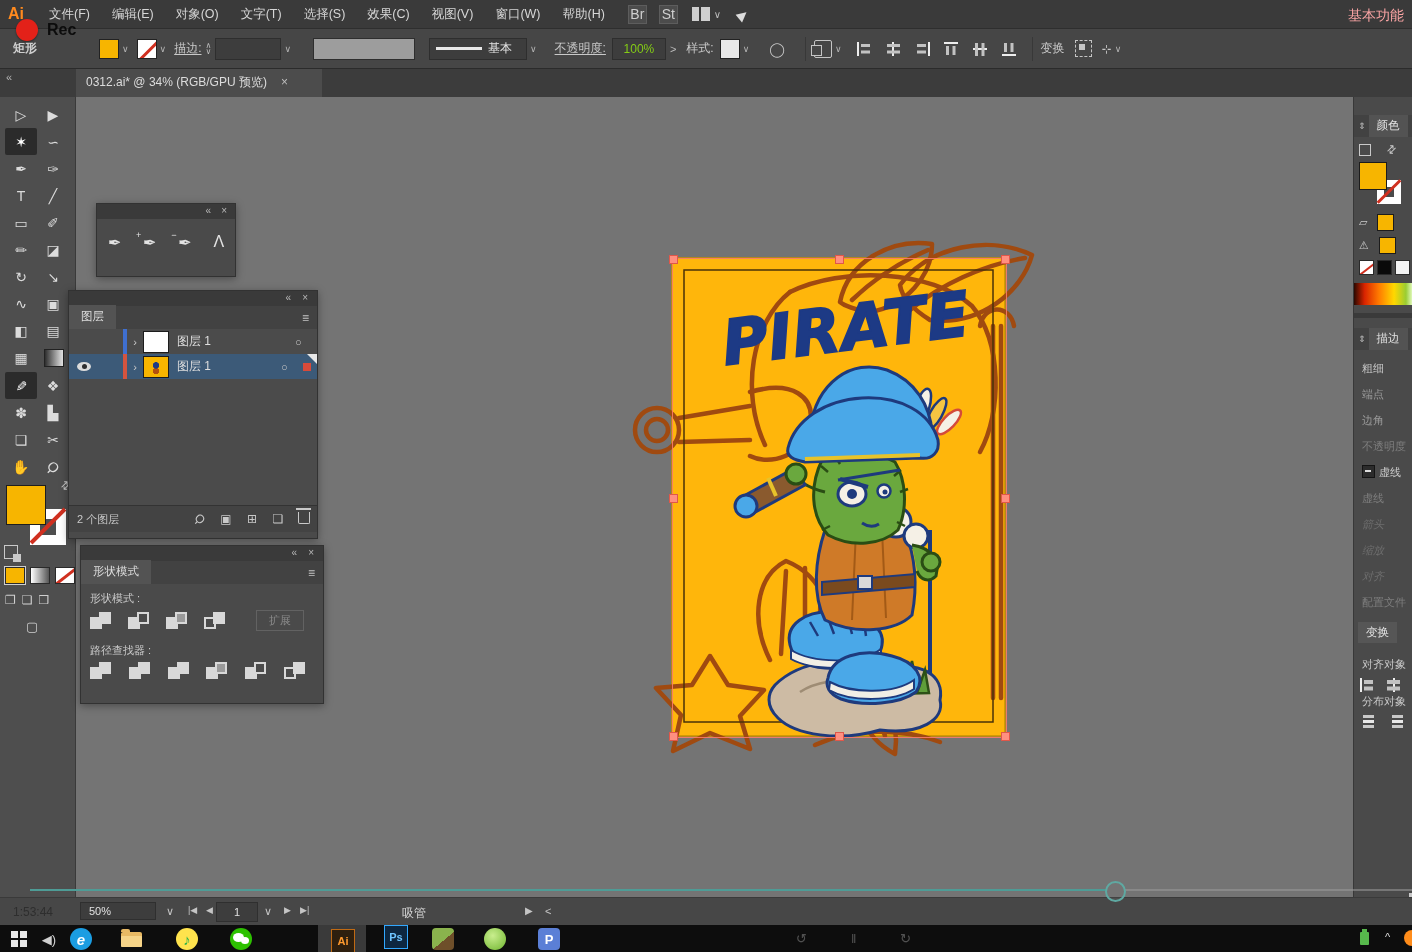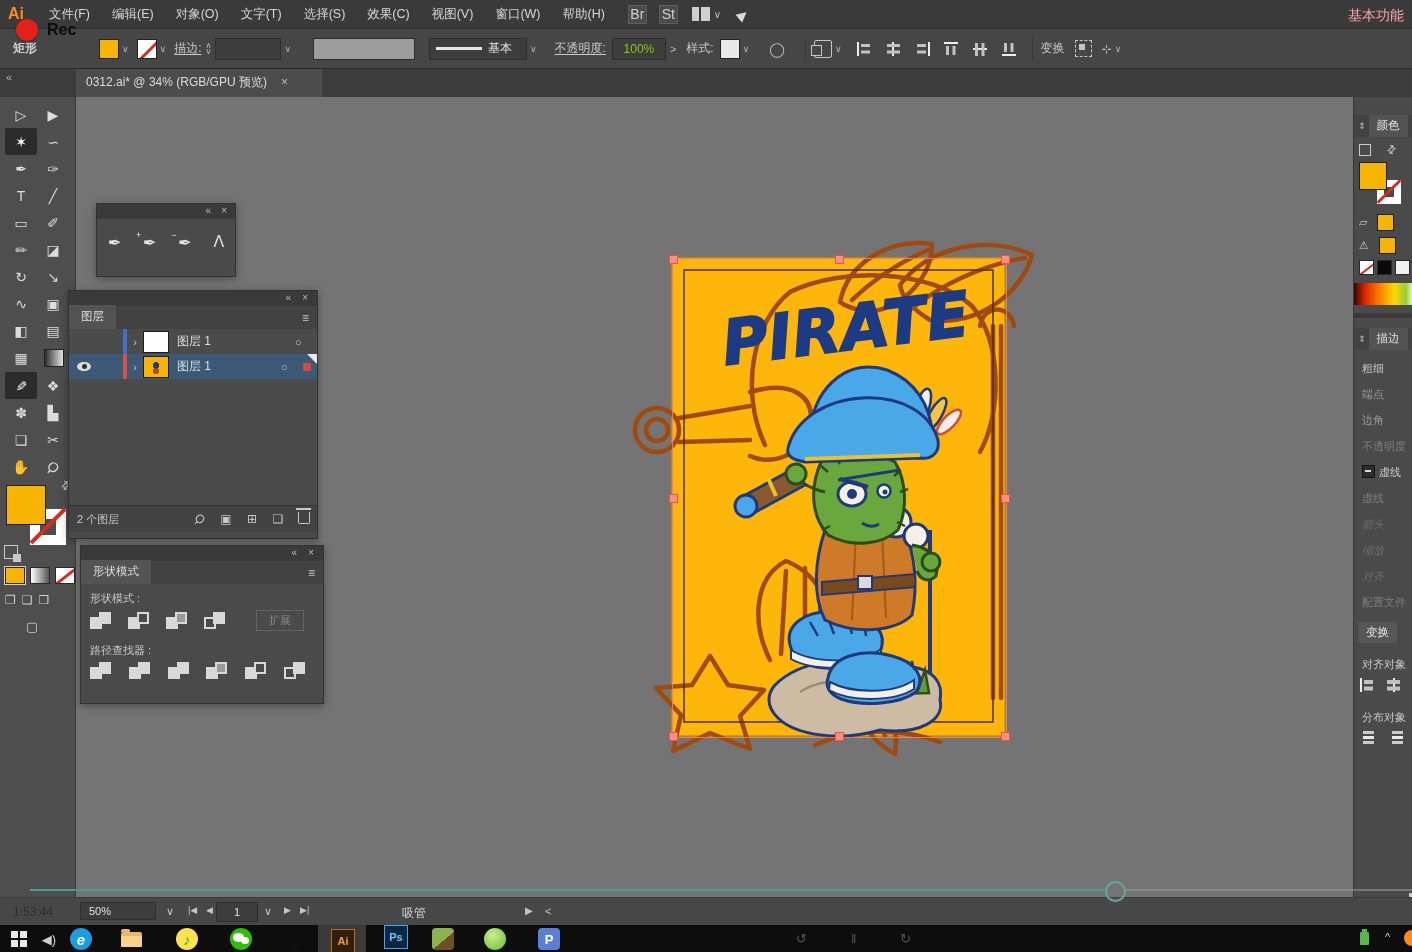--- a/index.html
+++ b/index.html
@@ -606,21 +606,21 @@
     <div class="d-strokerow dim3">箭头</div>
     <div class="d-strokerow dim3">缩放</div>
     <div class="d-strokerow dim3">对齐</div>
     <div class="d-strokerow dim2">配置文件</div>
     <div><span class="d-chip">变换</span></div>
     <div class="d-strokerow" style="margin-top:14px;">对齐对象</div>
     <div>
       <span class="alico al-l d-align-ic"></span>
       <span class="alico al-c d-align-ic"></span>
     </div>
-    <div class="d-strokerow" style="margin-top:16px;">分布对象</div>
+    <div class="d-strokerow" style="margin-top:0;">分布对象</div>
     <div>
       <span class="dist"></span>
       <span class="dist"></span>
     </div>
   </div>
 
   <div class="prog-teal"></div>
   <div class="prog-gray"></div>
   <div class="prog-knob"></div>
 

